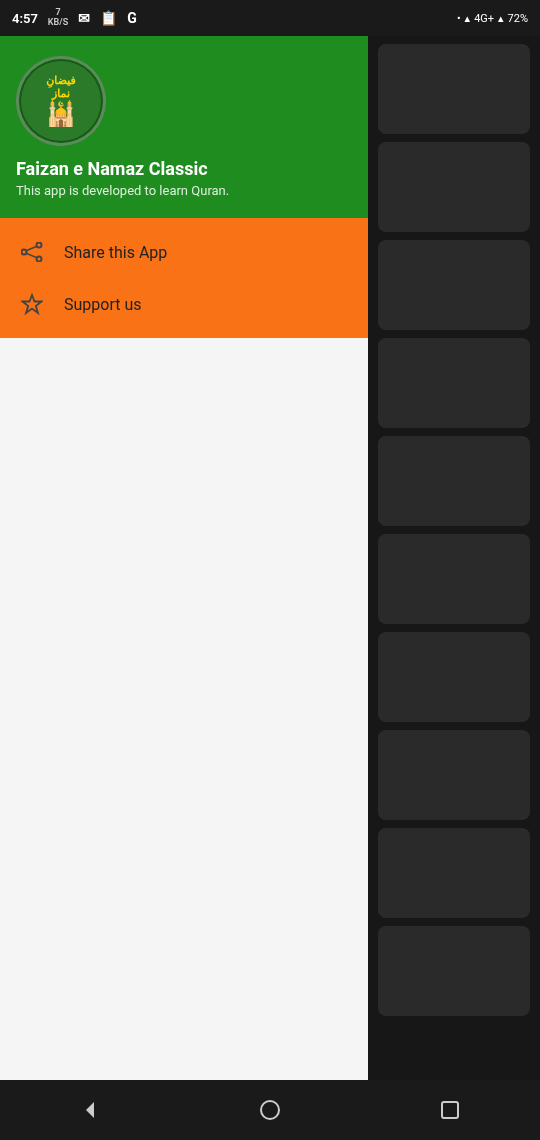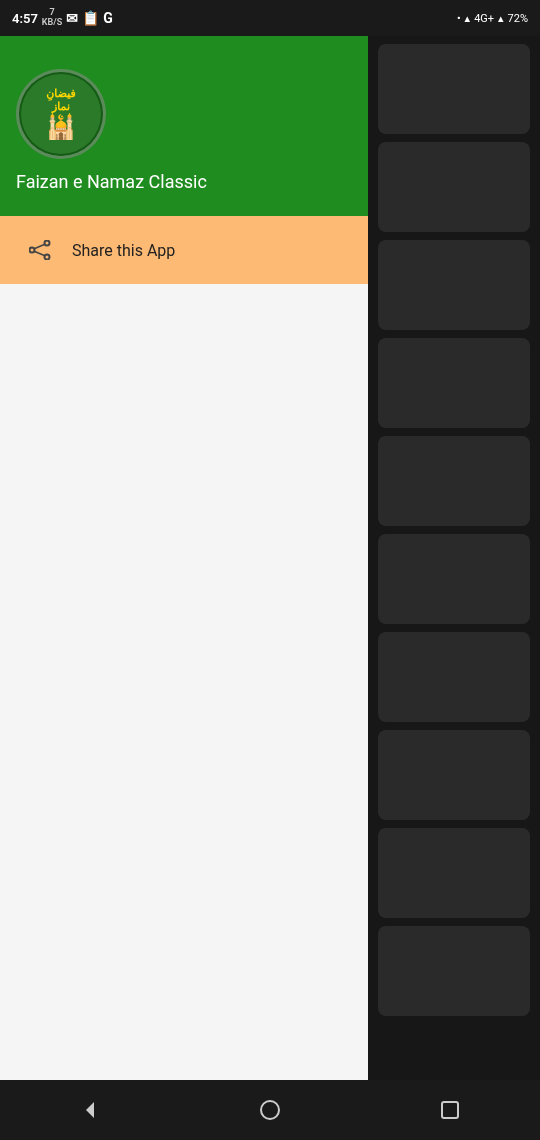--- a/index.html
+++ b/index.html
@@ -20,21 +20,21 @@
       background: #1a1a1a;
       display: flex;
       align-items: center;
       justify-content: space-between;
       padding: 0 12px;
       z-index: 100;
     }
     .status-left {
       display: flex;
       align-items: center;
-      gap: 4px;
+      gap: 10px;
       color: #fff;
       font-size: 13px;
       font-weight: 600;
       text-align: center;
     }
     .status-icons {
       display: flex;
       align-items: center;
       gap: 4px;
       color: #fff;
@@ -119,32 +119,32 @@
       text-align: center;
       font-weight: bold;
     }
     .logo-icon {
       font-size: 24px;
       color: #fff;
     }
     .app-name {
       color: #fff;
       font-size: 18px;
-      font-weight: 400;
+      font-weight: 700;
       margin-bottom: 4px;
     }
     .app-desc {
       color: rgba(255,255,255,0.85);
       font-size: 13px;
     }
 
     
     .drawer-menu {
-      background: #fdba74;
-      padding: 8px 8px;
+      background: #f97316;
+      padding: 8px 0;
     }
     .menu-item {
       display: flex;
       align-items: center;
       padding: 14px 20px;
       cursor: pointer;
       gap: 20px;
     }
     .menu-icon {
       width: 24px;
@@ -235,37 +235,46 @@
 <div class="drawer">
 
   <div class="drawer-header">
     <div class="app-logo">
       <div class="logo-inner">
         <span class="logo-text-urdu">فیضانِ<br>نماز</span>
         <span class="logo-icon">🕌</span>
       </div>
     </div>
     <div class="app-name">Faizan e Namaz Classic</div>
+    <div class="app-desc">This app is developed to learn Quran.</div>
   </div>
 
   <div class="drawer-menu">
 
     <div class="menu-item">
       <div class="menu-icon">
         <svg width="22" height="20" viewBox="0 0 22 20" fill="none" xmlns="http://www.w3.org/2000/svg">
           <circle cx="18" cy="3" r="2.5" stroke="#444" stroke-width="2"></circle>
           <circle cx="18" cy="17" r="2.5" stroke="#444" stroke-width="2"></circle>
           <circle cx="3" cy="10" r="2.5" stroke="#444" stroke-width="2"></circle>
           <line x1="5.2" y1="8.8" x2="15.8" y2="4.2" stroke="#444" stroke-width="1.5"></line>
           <line x1="5.2" y1="11.2" x2="15.8" y2="15.8" stroke="#444" stroke-width="1.5"></line>
         </svg>
       </div>
       <span class="menu-label">Share this App</span>
     </div>
 
+    <div class="menu-item">
+      <div class="menu-icon">
+        <svg width="22" height="22" viewBox="0 0 22 22" fill="none" xmlns="http://www.w3.org/2000/svg">
+          <polygon points="11,2 13.5,8.5 20.5,8.5 14.8,13 17,20 11,15.5 5,20 7.2,13 1.5,8.5 8.5,8.5" stroke="#444" stroke-width="1.8" fill="none"></polygon>
+        </svg>
+      </div>
+      <span class="menu-label">Support us</span>
+    </div>
 
   </div>
 </div>
 
 <div class="nav-bar">
   <div class="nav-btn">
     <svg width="24" height="24" viewBox="0 0 24 24" fill="none">
       <polygon points="16,4 8,12 16,20" fill="#ccc"></polygon>
     </svg>
   </div>

